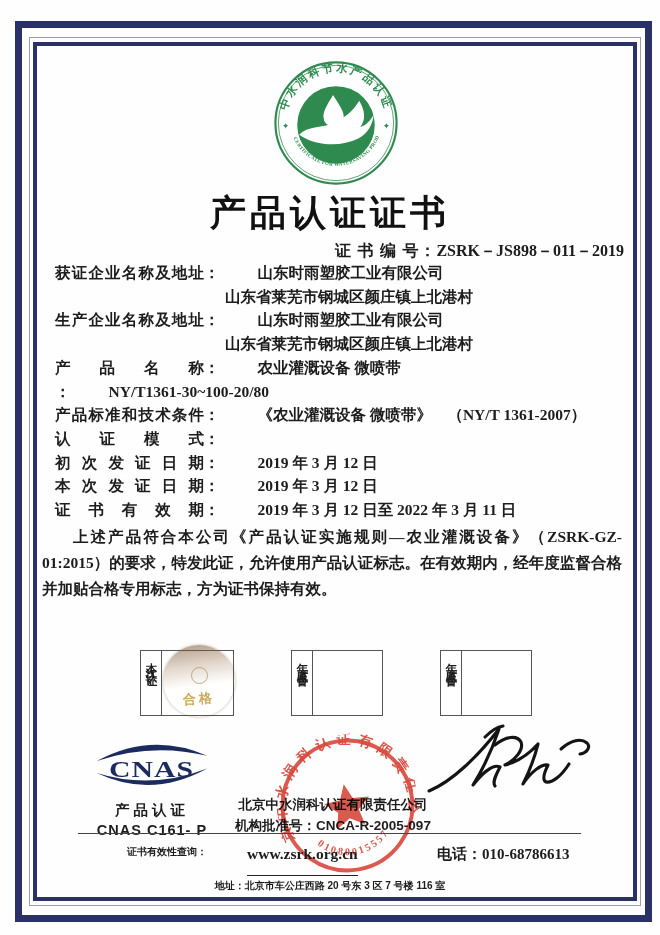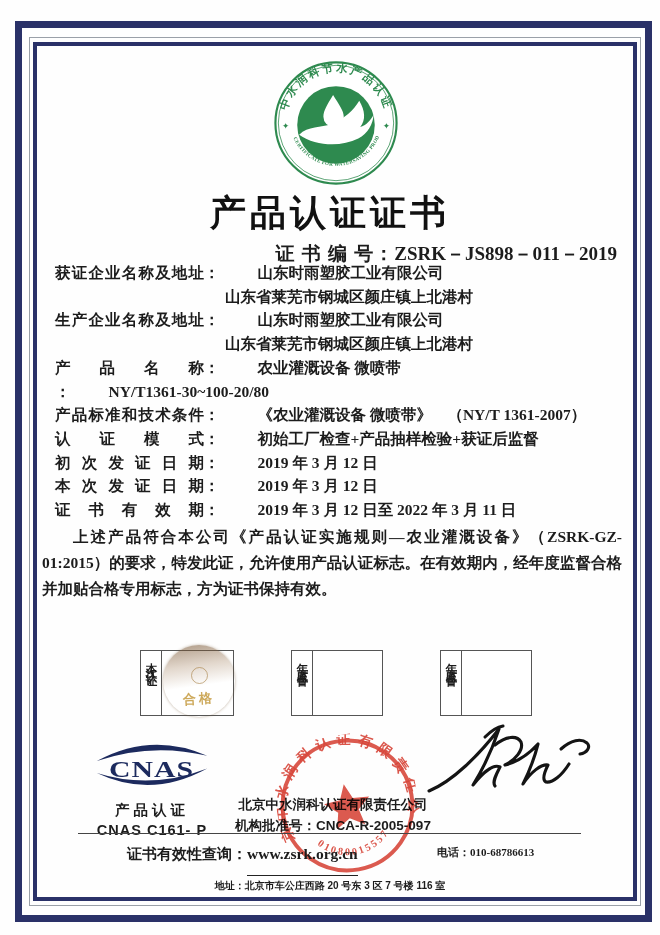--- a/index.html
+++ b/index.html
@@ -7,21 +7,21 @@
   .page{position:relative;width:660px;height:935px;background:#fefefe;overflow:hidden;
         font-family:"Liberation Serif","DejaVu Serif",serif;color:#1c1c1c;}
   
   .frame-a{position:absolute;left:15px;top:21px;right:8px;bottom:13px;border:7px solid #2a3168;}
   .frame-b{position:absolute;left:29px;top:37px;right:19px;bottom:29px;border:1px solid #9aa0a8;}
   .frame-c{position:absolute;left:33px;top:42px;right:23px;bottom:34px;border:4px solid #2a3168;}
 
   .seal{position:absolute;left:273px;top:60px;width:126px;height:126px;}
   .title{position:absolute;left:0;right:0;top:189px;text-align:center;font-size:36px;font-weight:bold;
          font-family:"Liberation Sans","DejaVu Sans",sans-serif;letter-spacing:4px;color:#111;}
-  .certno{position:absolute;right:43px;top:241px;font-size:19px;font-weight:bold;white-space:nowrap;}
+  .certno{position:absolute;right:36px;top:241px;font-size:16px;font-weight:bold;white-space:nowrap;}
   .certno .lab{font-family:"Liberation Sans",sans-serif;letter-spacing:1px;}
   .certno .val{font-family:"Liberation Serif",serif;}
 
   .fields{position:absolute;left:55px;top:261px;width:572px;font-size:15.5px;}
   .frow{display:flex;align-items:baseline;line-height:23.7px;white-space:nowrap;}
   .flabel{flex:none;width:149px;font-weight:bold;font-family:"Liberation Sans",sans-serif;
           text-align:justify;text-align-last:justify;}
   .fcolon{flex:none;font-weight:bold;font-family:"Liberation Sans",sans-serif;margin-right:6px;}
   .fvalue{font-weight:bold;padding-left:32px;}
   .addr2{margin-left:170px;line-height:23.7px;font-weight:bold;white-space:nowrap;}
@@ -54,25 +54,25 @@
           font-weight:bold;font-family:"Liberation Sans",sans-serif;line-height:21px;white-space:nowrap;}
 
   .stamp{position:absolute;left:277px;top:735px;width:141px;height:141px;transform:rotate(-10deg);
          opacity:.92;mix-blend-mode:multiply;}
 
   .sig{position:absolute;left:425px;top:719px;width:176px;height:80px;}
   .sig-label{position:absolute;left:443px;top:797px;width:156px;text-align:center;font-size:13.5px;
              font-weight:bold;font-family:"Liberation Sans",sans-serif;}
 
   .footline{position:absolute;left:78px;top:833px;width:503px;border-top:1.5px solid #444;}
-  .q-label{position:absolute;left:127px;top:845px;font-size:15px;font-weight:bold;
+  .q-label{position:absolute;left:127px;top:845px;font-size:10px;font-weight:bold;
            font-family:"Liberation Sans",sans-serif;}
   .q-url{position:absolute;left:247px;top:845px;font-size:15.5px;font-weight:bold;
          border-bottom:1.5px solid #222;padding-bottom:12px;}
-  .tel{position:absolute;left:437px;top:845px;font-size:11px;font-weight:bold;white-space:nowrap;text-align:center;}
+  .tel{position:absolute;left:437px;top:845px;font-size:15px;font-weight:bold;white-space:nowrap;text-align:center;}
   .tel .lab{font-family:"Liberation Sans",sans-serif;}
   .addr{position:absolute;left:0;right:0;top:879px;text-align:center;font-size:10px;font-weight:bold;
         font-family:"Liberation Sans",sans-serif;}
 </style>
 </head>
 <body>
 
 <div class="page">
   <div class="frame-a"></div>
   <div class="frame-b"></div>
@@ -127,21 +127,20 @@
       <span class="fvalue">NY/T1361-30~100-20/80</span>
     </div>
     <div class="frow">
       <span class="flabel">产品标准和技术条件</span>
       <span class="fcolon">：</span>
       <span class="fvalue">《农业灌溉设备 微喷带》　（NY/T 1361-2007）</span>
     </div>
     <div class="frow">
       <span class="flabel">认证模式</span>
       <span class="fcolon">：</span>
-      <span class="fvalue">初始工厂检查+产品抽样检验+获证后监督</span>
     </div>
     <div class="frow">
       <span class="flabel">初次发证日期</span>
       <span class="fcolon">：</span>
       <span class="fvalue">2019 年 3 月 12 日</span>
     </div>
     <div class="frow">
       <span class="flabel">本次发证日期</span>
       <span class="fcolon">：</span>
       <span class="fvalue">2019 年 3 月 12 日</span>

